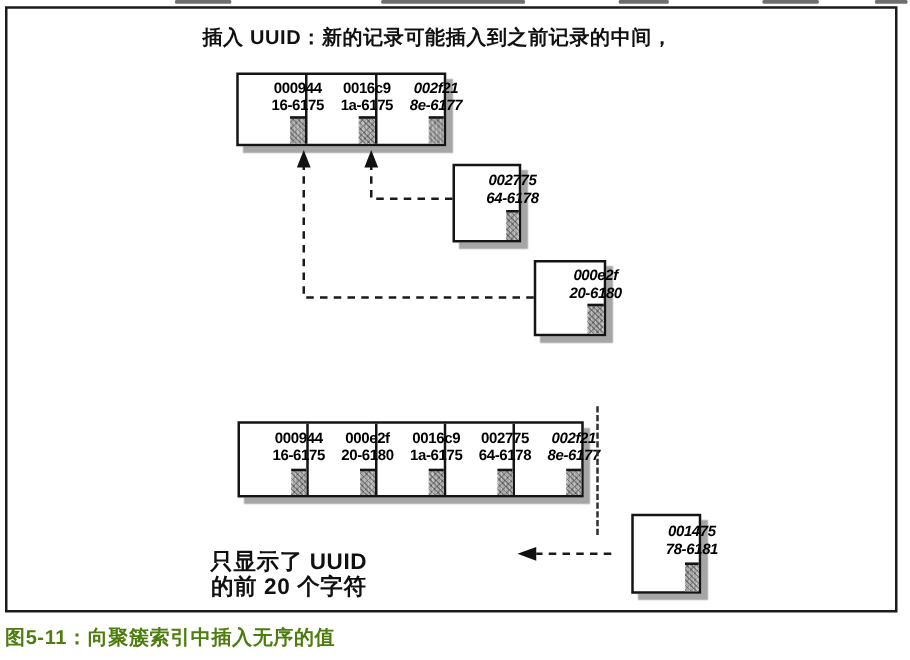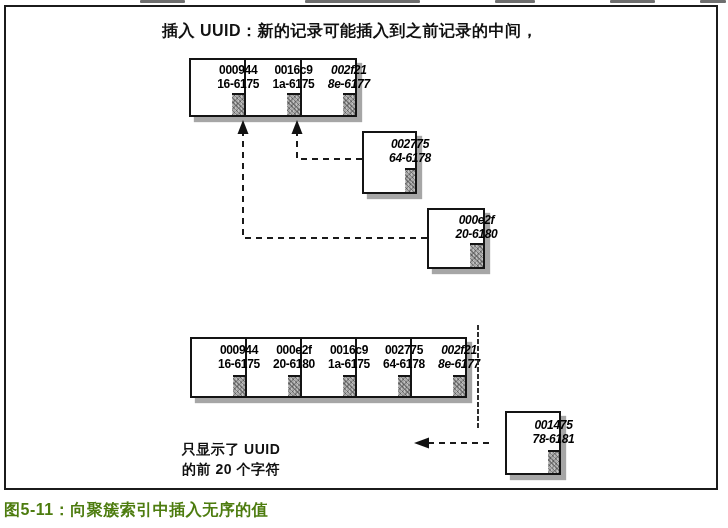--- a/index.html
+++ b/index.html
@@ -9,21 +9,21 @@
   }
   .frame{
     position:absolute;left:4px;top:5px;width:714px;height:485px;
     border:2px solid #1b1b1b;box-sizing:border-box;background:transparent;
   }
   .artifact{position:absolute;height:3px;background:#4a4a4a;opacity:.8;border-radius:1px;}
 
   .annot{position:absolute;text-align:center;font-weight:700;color:#111;}
   .annot-top{left:150px;top:20px;width:400px;font-size:16px;line-height:21px;letter-spacing:.5px;}
   .annot-mid{left:190px;top:287px;width:300px;font-size:15px;line-height:21px;letter-spacing:1.5px;}
-  .annot-note{left:136px;top:439px;width:190px;font-size:14px;line-height:20px;letter-spacing:.5px;}
+  .annot-note{left:136px;top:439px;width:190px;font-size:18px;line-height:20px;letter-spacing:.5px;}
 
   .page{
     position:absolute;background:#fff;border:2px solid #141414;box-sizing:border-box;
     box-shadow:5px 5px 1px #a6a6a6;
   }
   .cells{display:flex;width:100%;height:100%;}
   .cell{flex:1;display:flex;flex-direction:column;border-right:2px solid #141414;min-width:0;padding-left:41px;}
   .cell:last-child{border-right:none;font-style:italic;}
   .cell-text{
     display:flex;flex-direction:column;align-items:center;justify-content:center;

